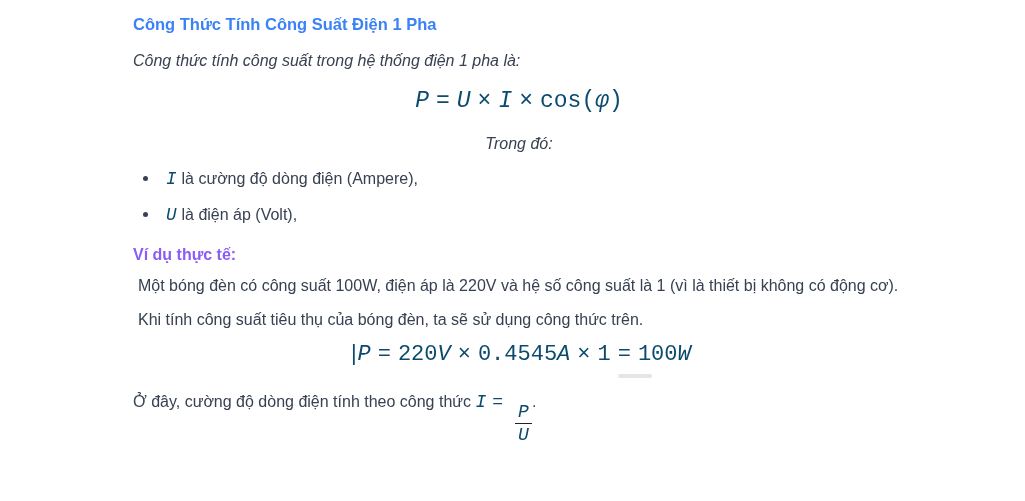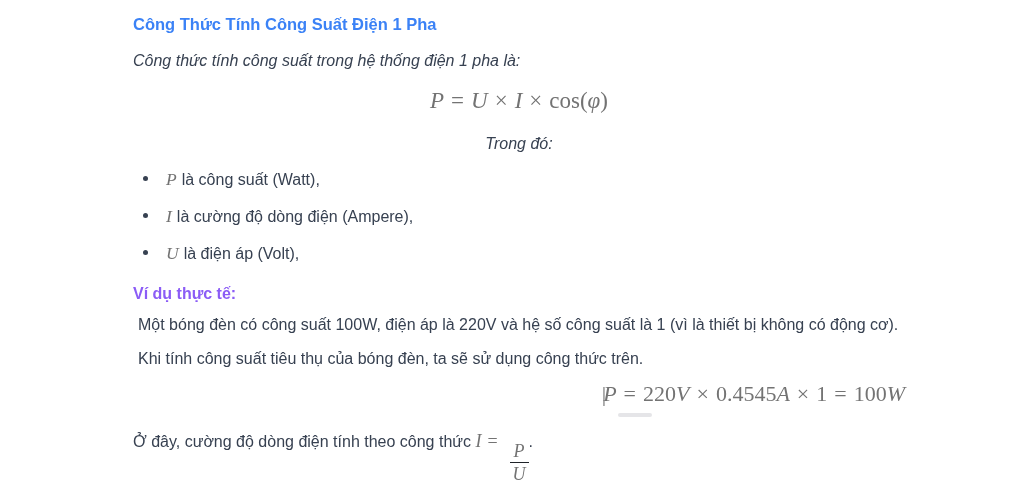--- a/index.html
+++ b/index.html
@@ -22,33 +22,33 @@
     font-size: 16.5px;
     font-weight: 700;
     line-height: 20px;
     color: #3b82f6;
   }
   .para {
     margin: 16px 0 0 0;
     line-height: 21px;
     font-style: italic;
   }
-  .math { font-family: Liberation Serif, serif; color: #737373; }
+  .math { font-family: Liberation Mono, monospace; color: #0c4a6e; }
   .mvar { font-style: italic; }
   .mop  { font-style: normal; margin: 0 7px; }
   .mnum, .mfn { font-style: normal; }
   .display-math {
     margin: 16px 0 0 0;
     text-align: center;
     font-size: 23px;
     line-height: 28px;
   }
   .display-math-2 {
     margin: 11px 0 0 0;
-    text-align: right;
+    text-align: center;
     font-size: 22px;
     line-height: 28px;
   }
   .cursor-bar {
     font-style: normal;
     letter-spacing: -1px;
     margin-right: -2px;
   }
   .where { margin-top: 18px; text-align: center; }
   ul.def-list {
@@ -114,23 +114,20 @@
   <p class="para">Công thức tính công suất trong hệ thống điện 1 pha là:</p>
 
   <div class="display-math math">
     <span class="mvar">P</span><span class="mop">=</span><span class="mvar">U</span><span class="mop">×</span><span class="mvar">I</span><span class="mop">×</span><span class="mfn">cos(</span><span class="mvar">φ</span><span class="mfn">)</span>
   </div>
 
   <p class="para where">Trong đó:</p>
 
   <ul class="def-list">
     <li>
-      <span class="dot"></span><span class="math mvar">P</span><span class="li-text">là công suất (Watt),</span>
-    </li>
-    <li>
       <span class="dot"></span><span class="math mvar">I</span><span class="li-text">là cường độ dòng điện (Ampere),</span>
     </li>
     <li>
       <span class="dot"></span><span class="math mvar">U</span><span class="li-text">là điện áp (Volt),</span>
     </li>
   </ul>
 
   <p class="example-heading">Ví dụ thực tế:</p>
 
   <p class="example-para">

